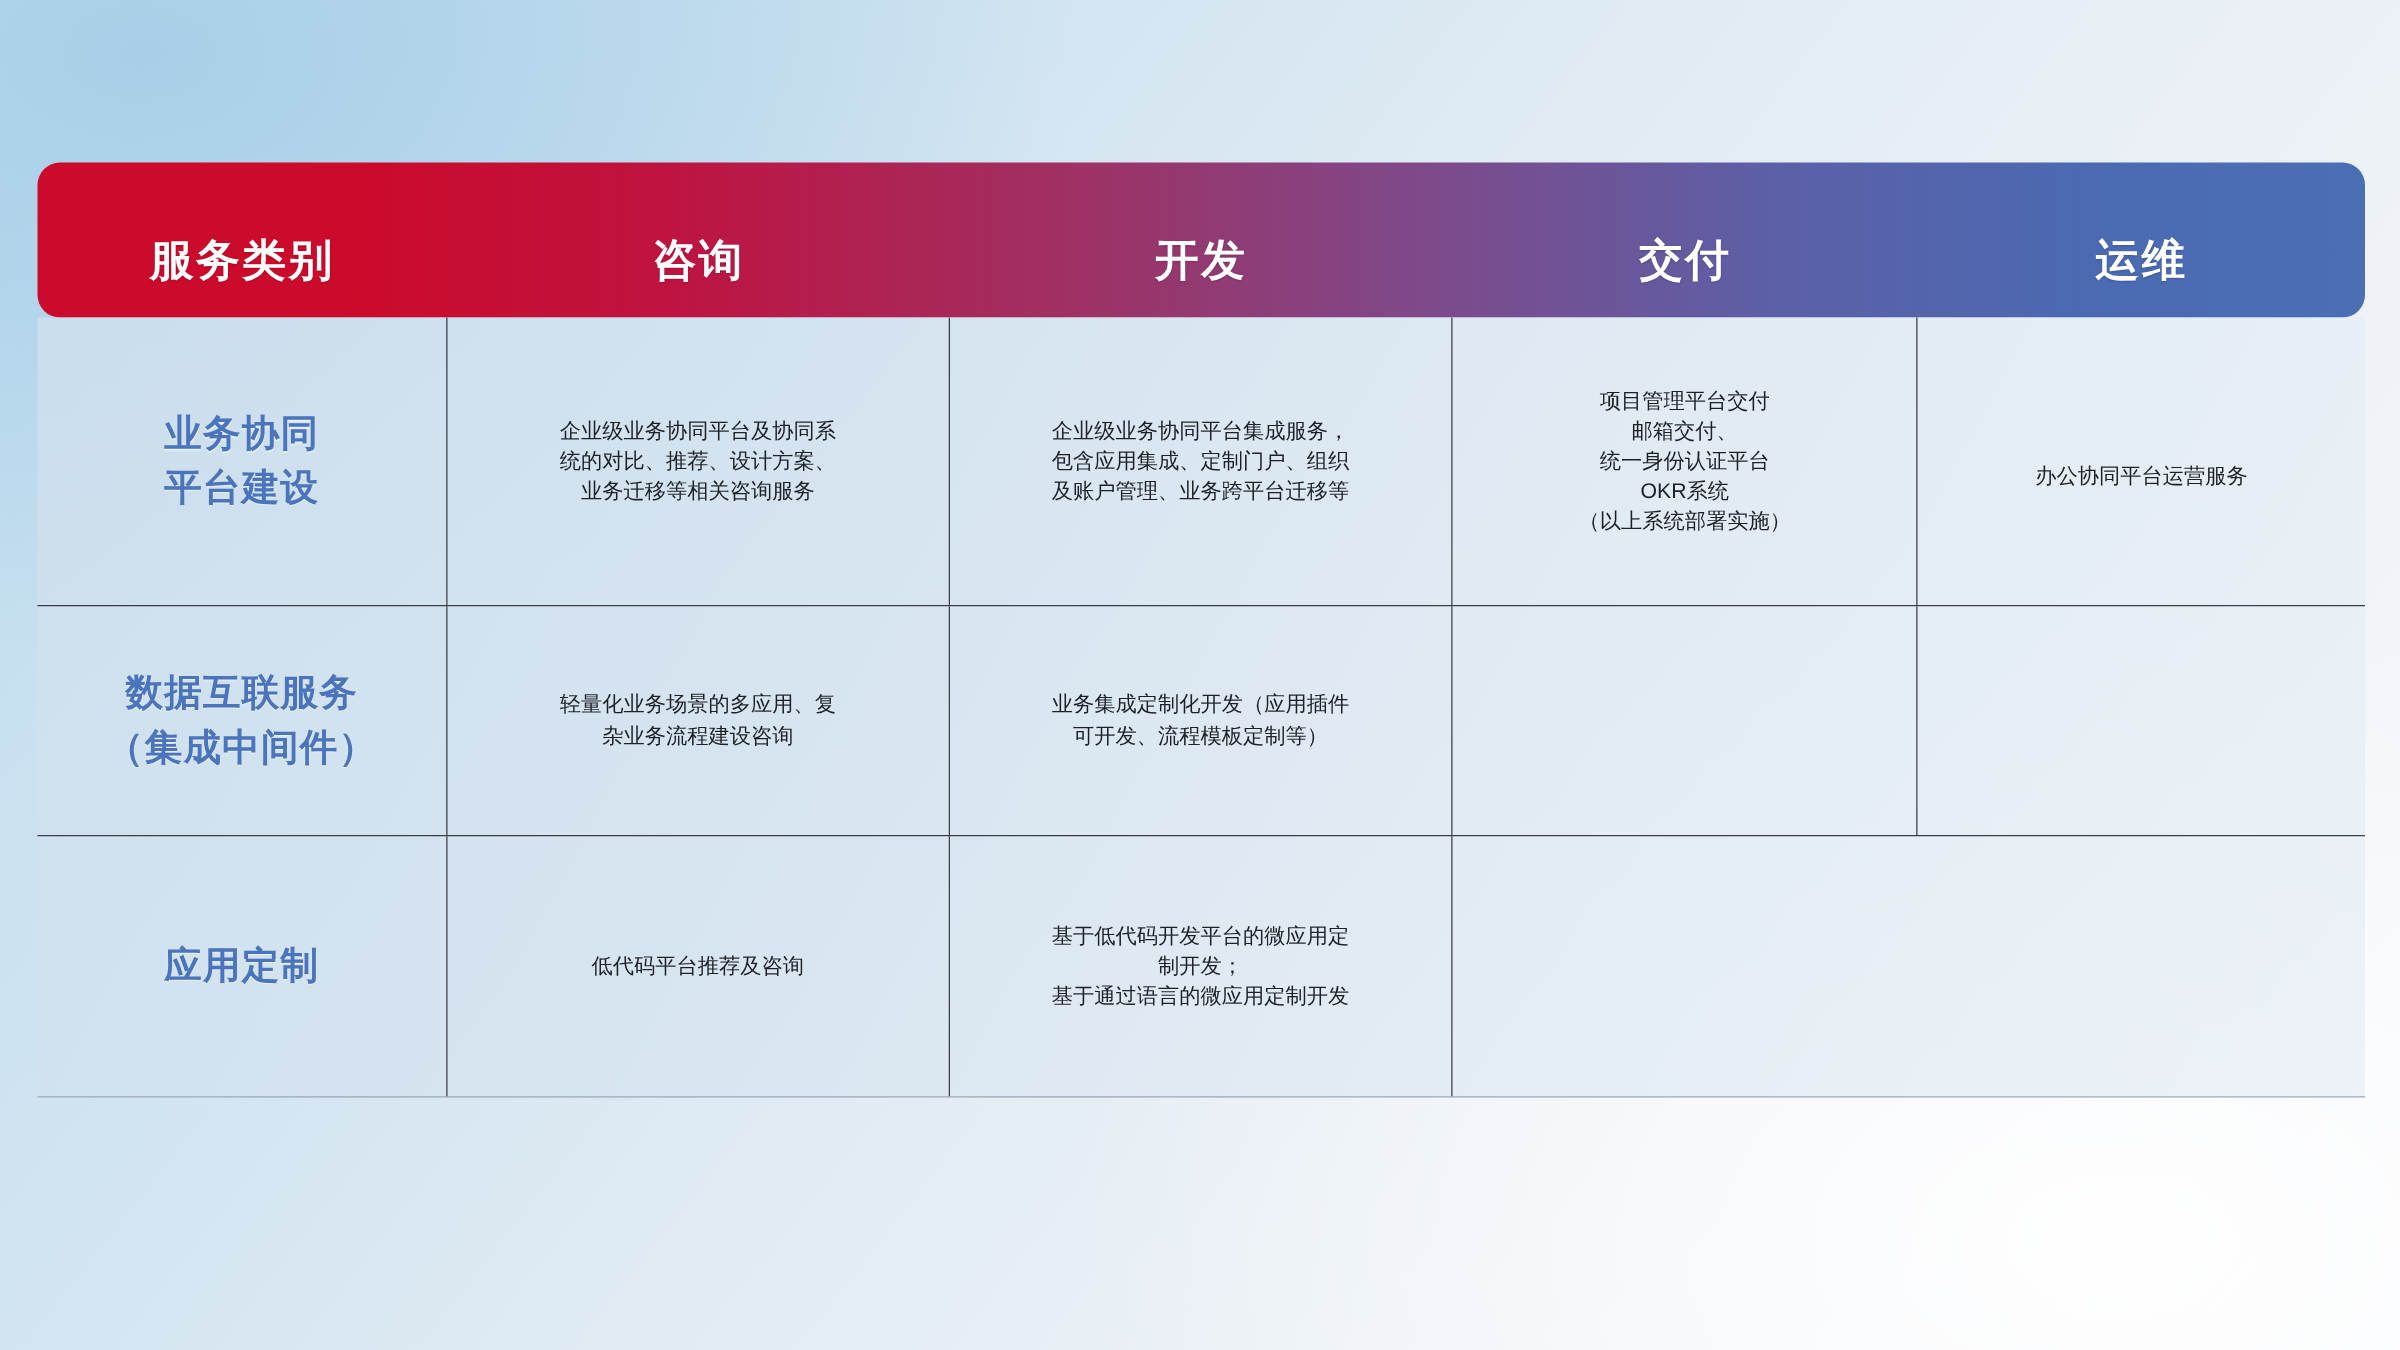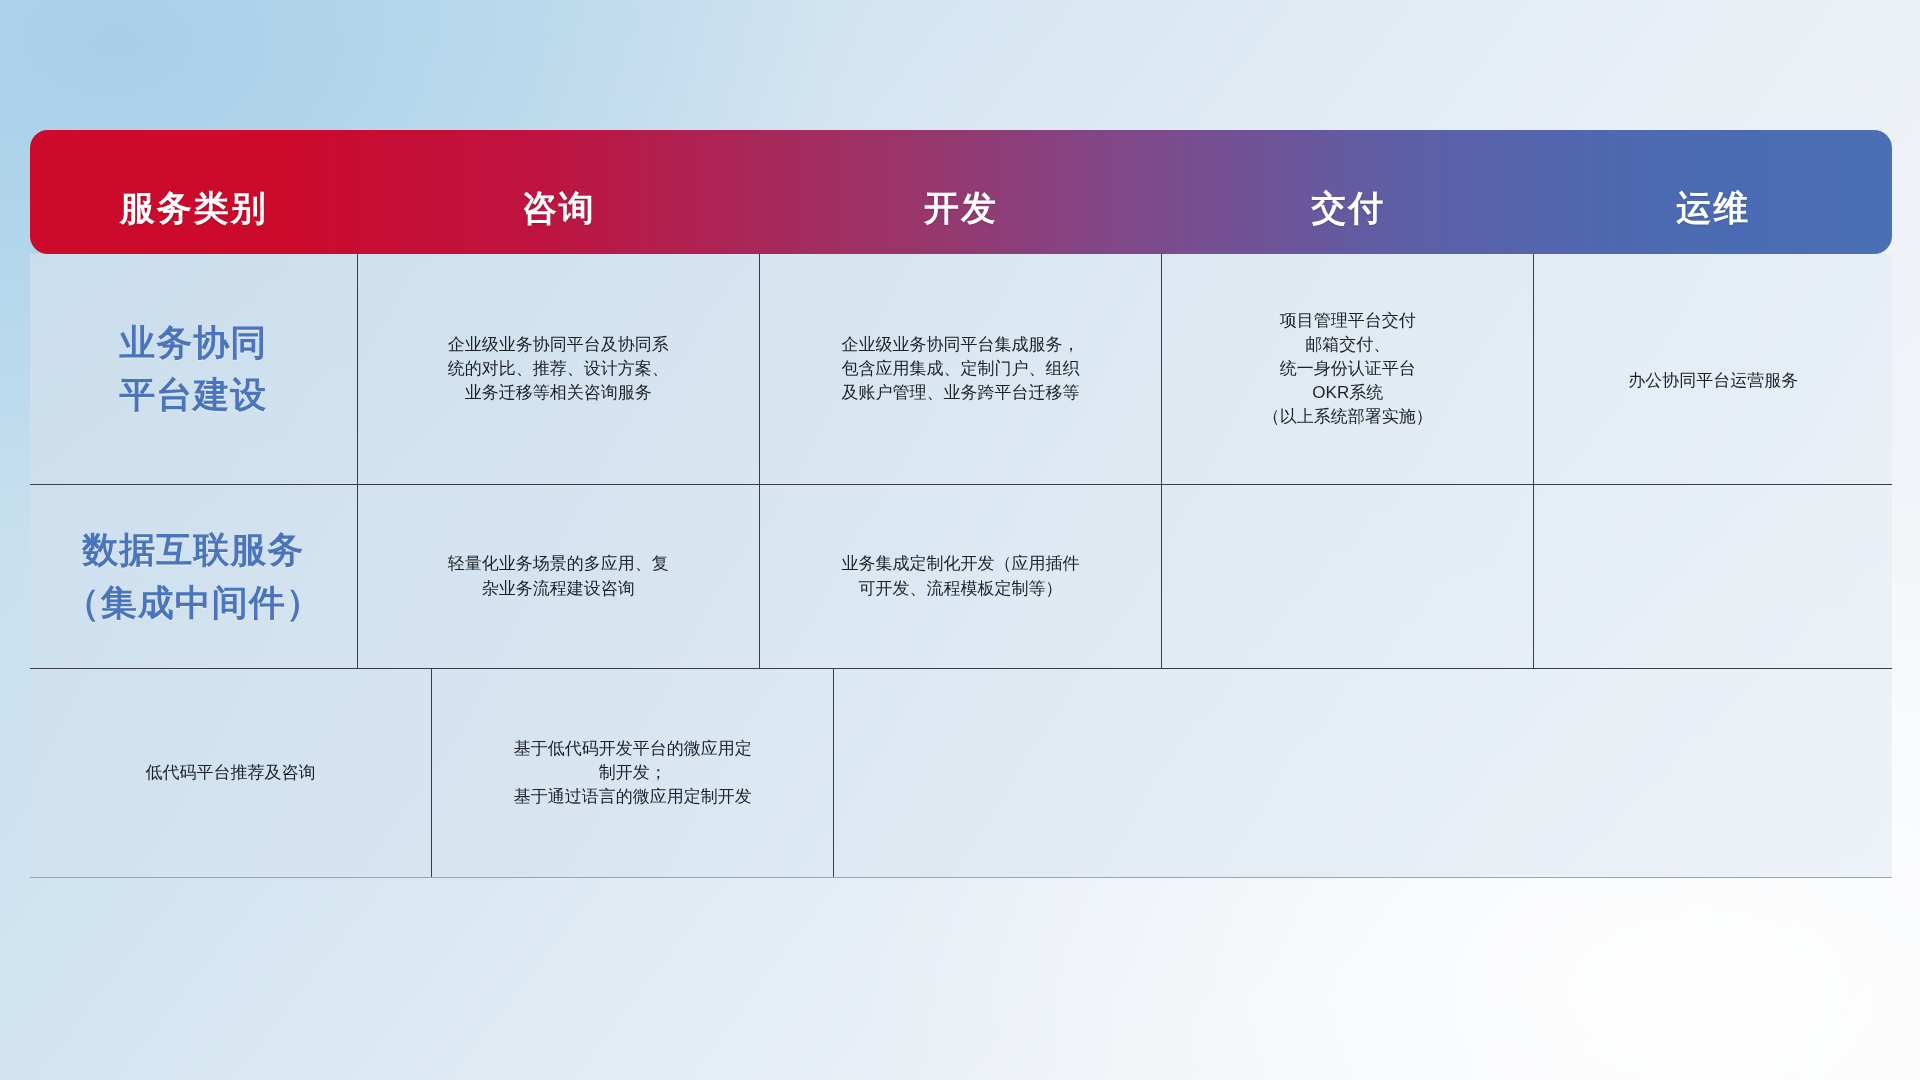--- a/index.html
+++ b/index.html
@@ -88,21 +88,21 @@
     color: #1d2126;
     border-right: 1.6px solid #3a3f47;
     white-space: pre-line;
   }
   .td:last-child { border-right: none; margin-top: 24px; }
 
   
   .td.cat {
     color: #4a74bb;
     font-weight: bold;
-    font-size: 36px;
+    font-size: 30px;
     letter-spacing: 1px;
     line-height: 1.45;
     border-right: 1.6px solid #3a3f47;
     text-shadow: 0 1px 1px rgba(255,255,255,0.55);
   }
   .td.empty { color: transparent; }
 
   
   .c0 { width: 17.6%; }
   .c1 { width: 21.6%; }
@@ -160,20 +160,21 @@
 （集成中间件）</div>
         <div class="td c1">轻量化业务场景的多应用、复
 杂业务流程建设咨询</div>
         <div class="td c2">业务集成定制化开发（应用插件
 可开发、流程模板定制等）</div>
         <div class="td c3 empty"></div>
         <div class="td c4 empty"></div>
       </div>
 
       <div class="trow r2">
+        <div class="td cat c0">应用定制</div>
         <div class="td c1">低代码平台推荐及咨询</div>
         <div class="td c2">基于低代码开发平台的微应用定
 制开发；
 基于通过语言的微应用定制开发</div>
         <div class="td c4 empty"></div>
       </div>
 
     </div>
   </div>
 

